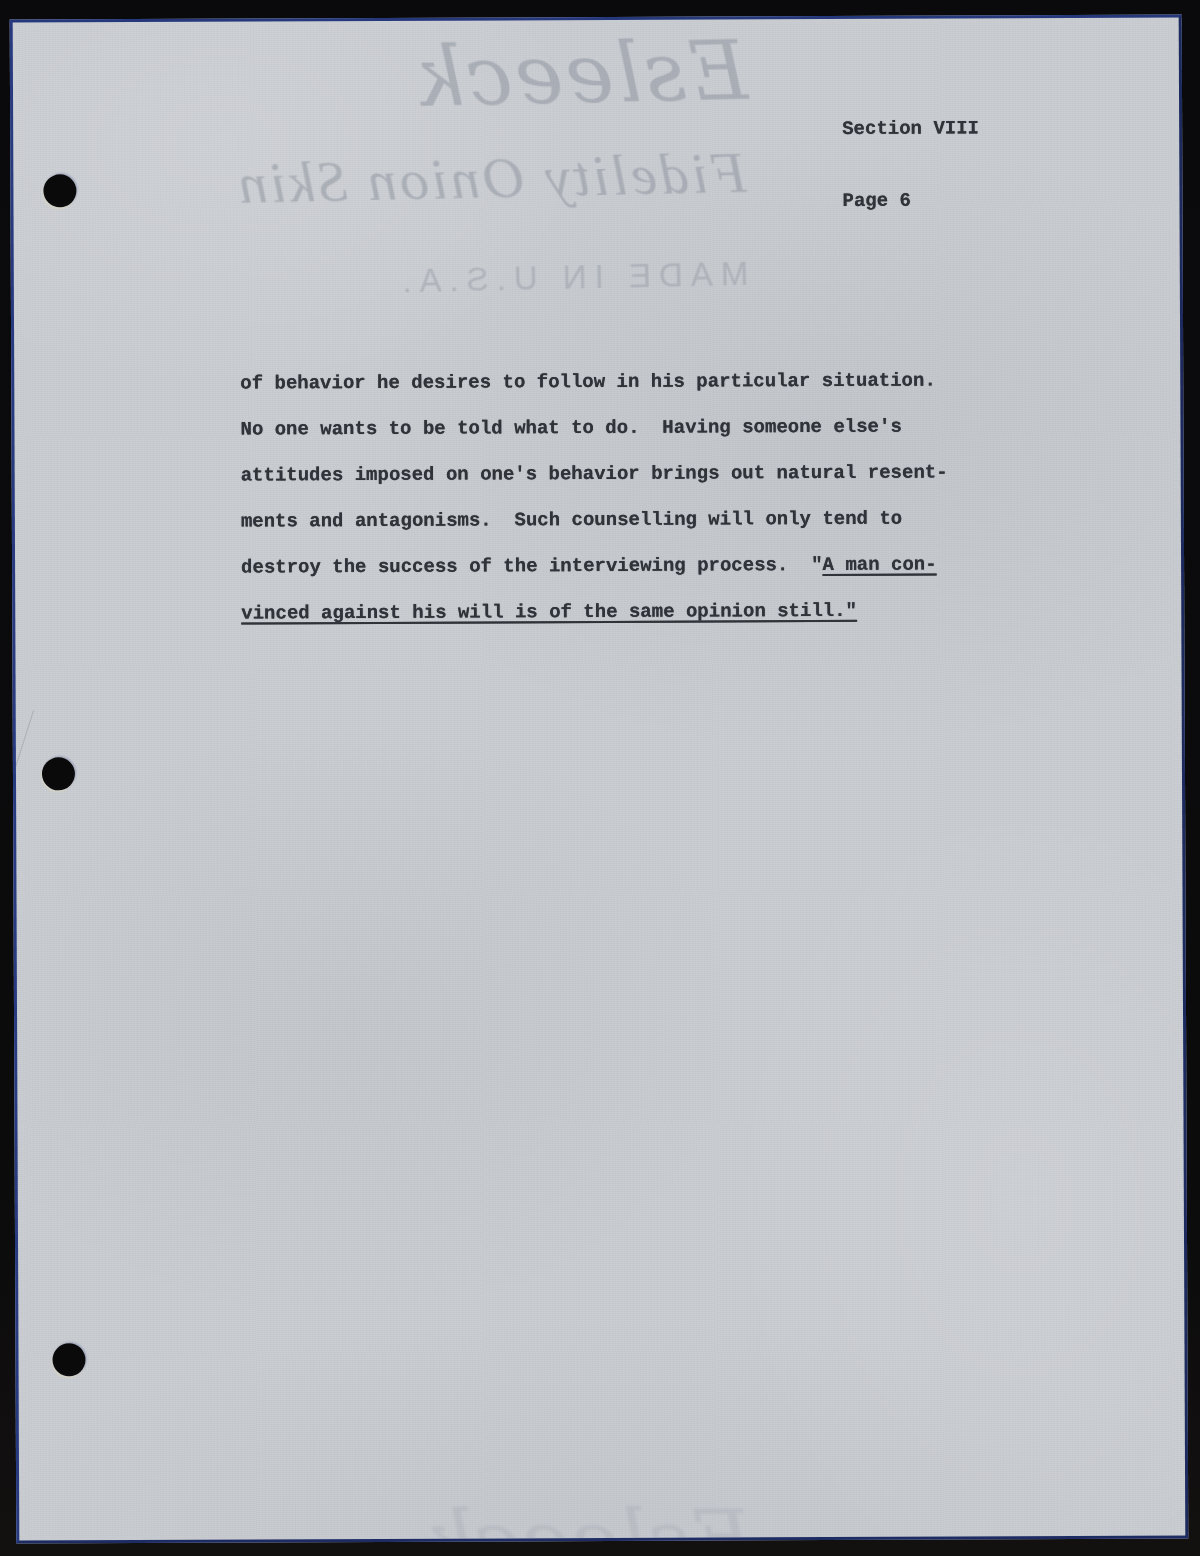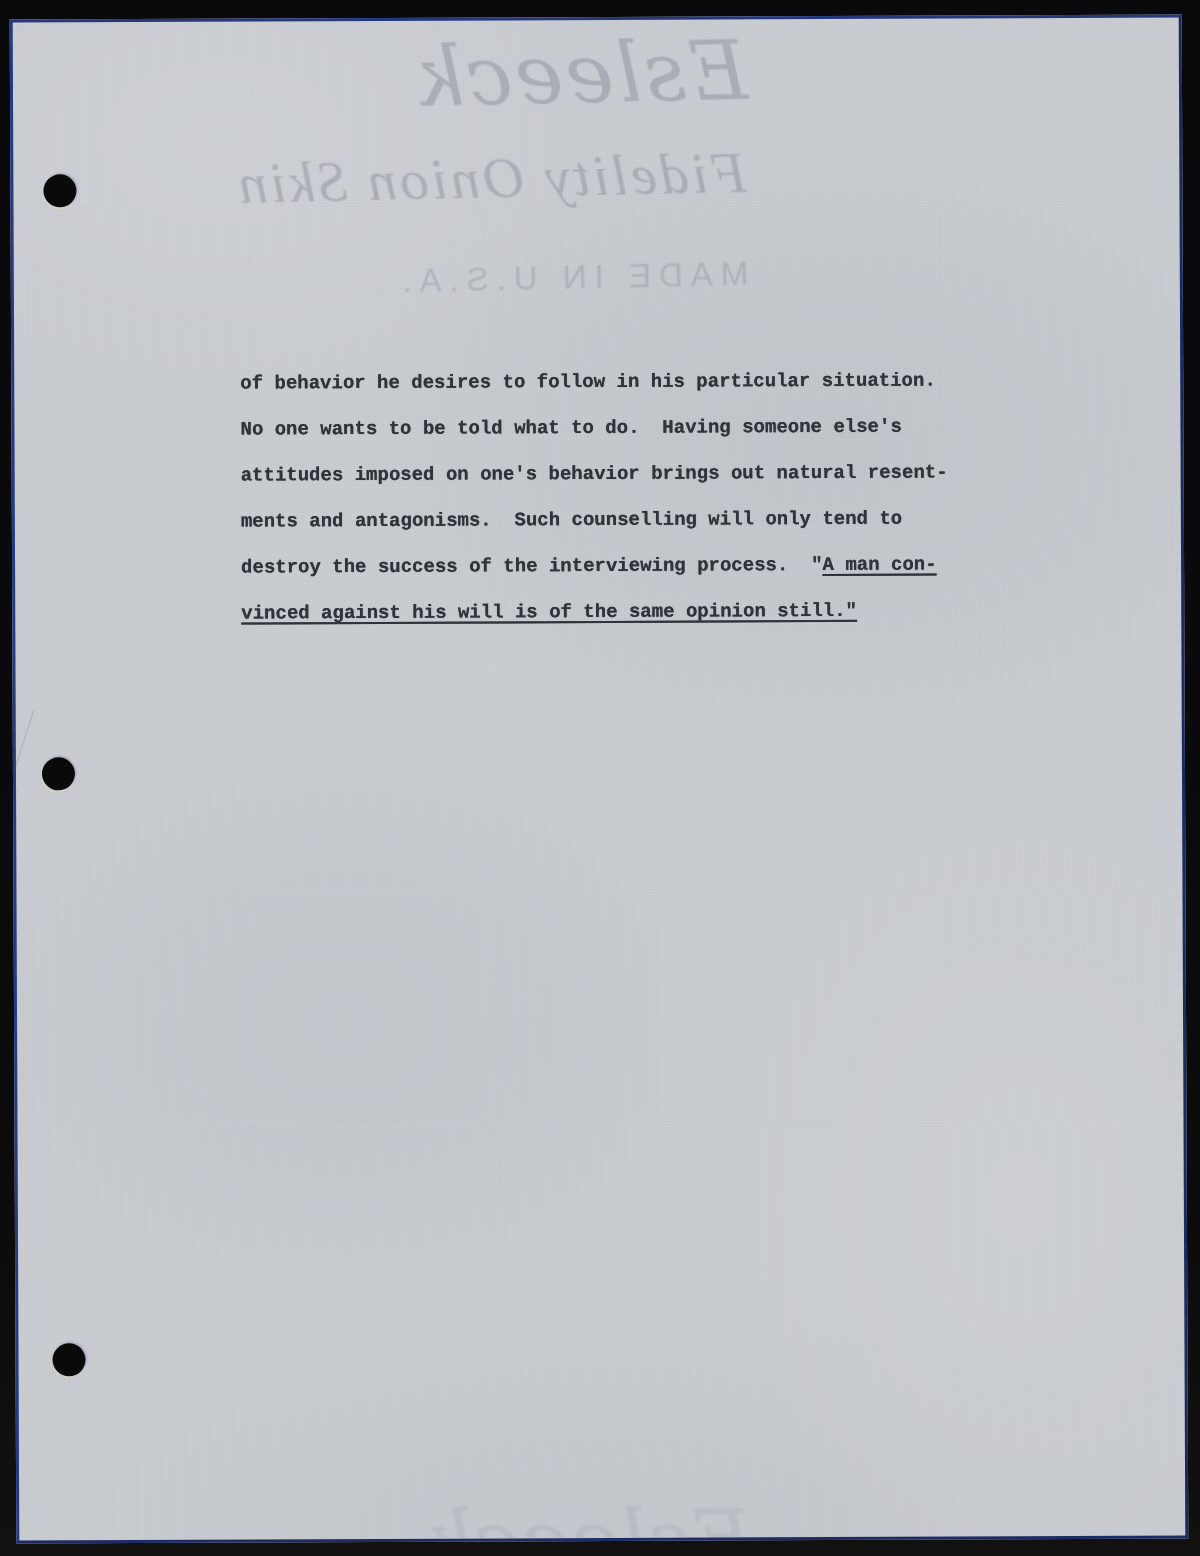--- a/index.html
+++ b/index.html
@@ -151,20 +151,24 @@
 
 <div class="scan">
   <div class="paper">
 
     <div class="watermark">
       <div class="wm-brand mirrored">Esleeck</div>
       <div class="wm-product mirrored">Fidelity Onion Skin</div>
       <div class="wm-origin mirrored">MADE IN U.S.A.</div>
     </div>
 
+    <div class="page-header typewritten">
+      <div>Section VIII</div>
+      <div>Page 6</div>
+    </div>
 
     <div class="body-lines typewritten">
         <div class="line"><span>of behavior he desires to follow in his particular situation.</span></div>
         <div class="line"><span>No one wants to be told what to do.  Having someone else's</span></div>
         <div class="line"><span>attitudes imposed on one's behavior brings out natural resent-</span></div>
         <div class="line"><span>ments and antagonisms.  Such counselling will only tend to</span></div>
         <div class="line"><span>destroy the success of the interviewing process.  "</span><span class="u">A man con-</span></div>
         <div class="line"><span class="u">vinced against his will is of the same opinion still."</span></div>
       </div>
 

